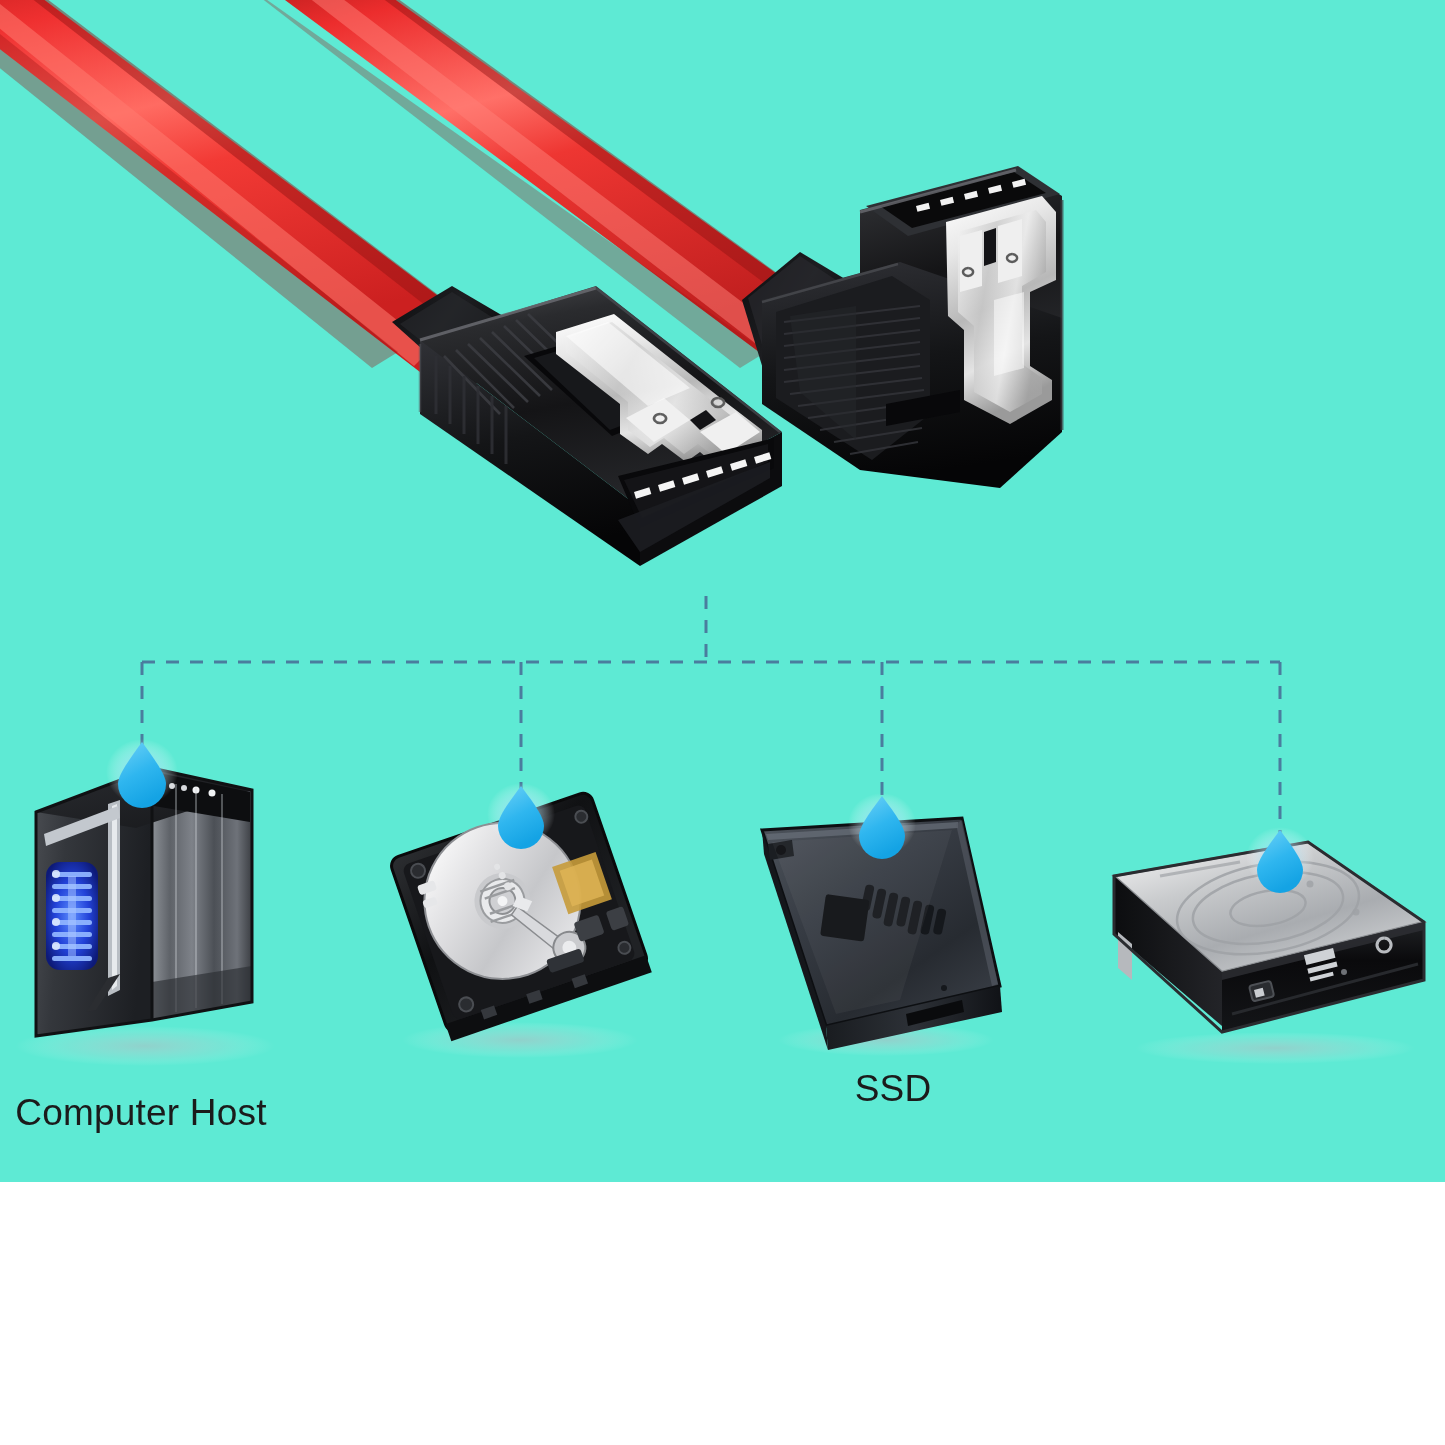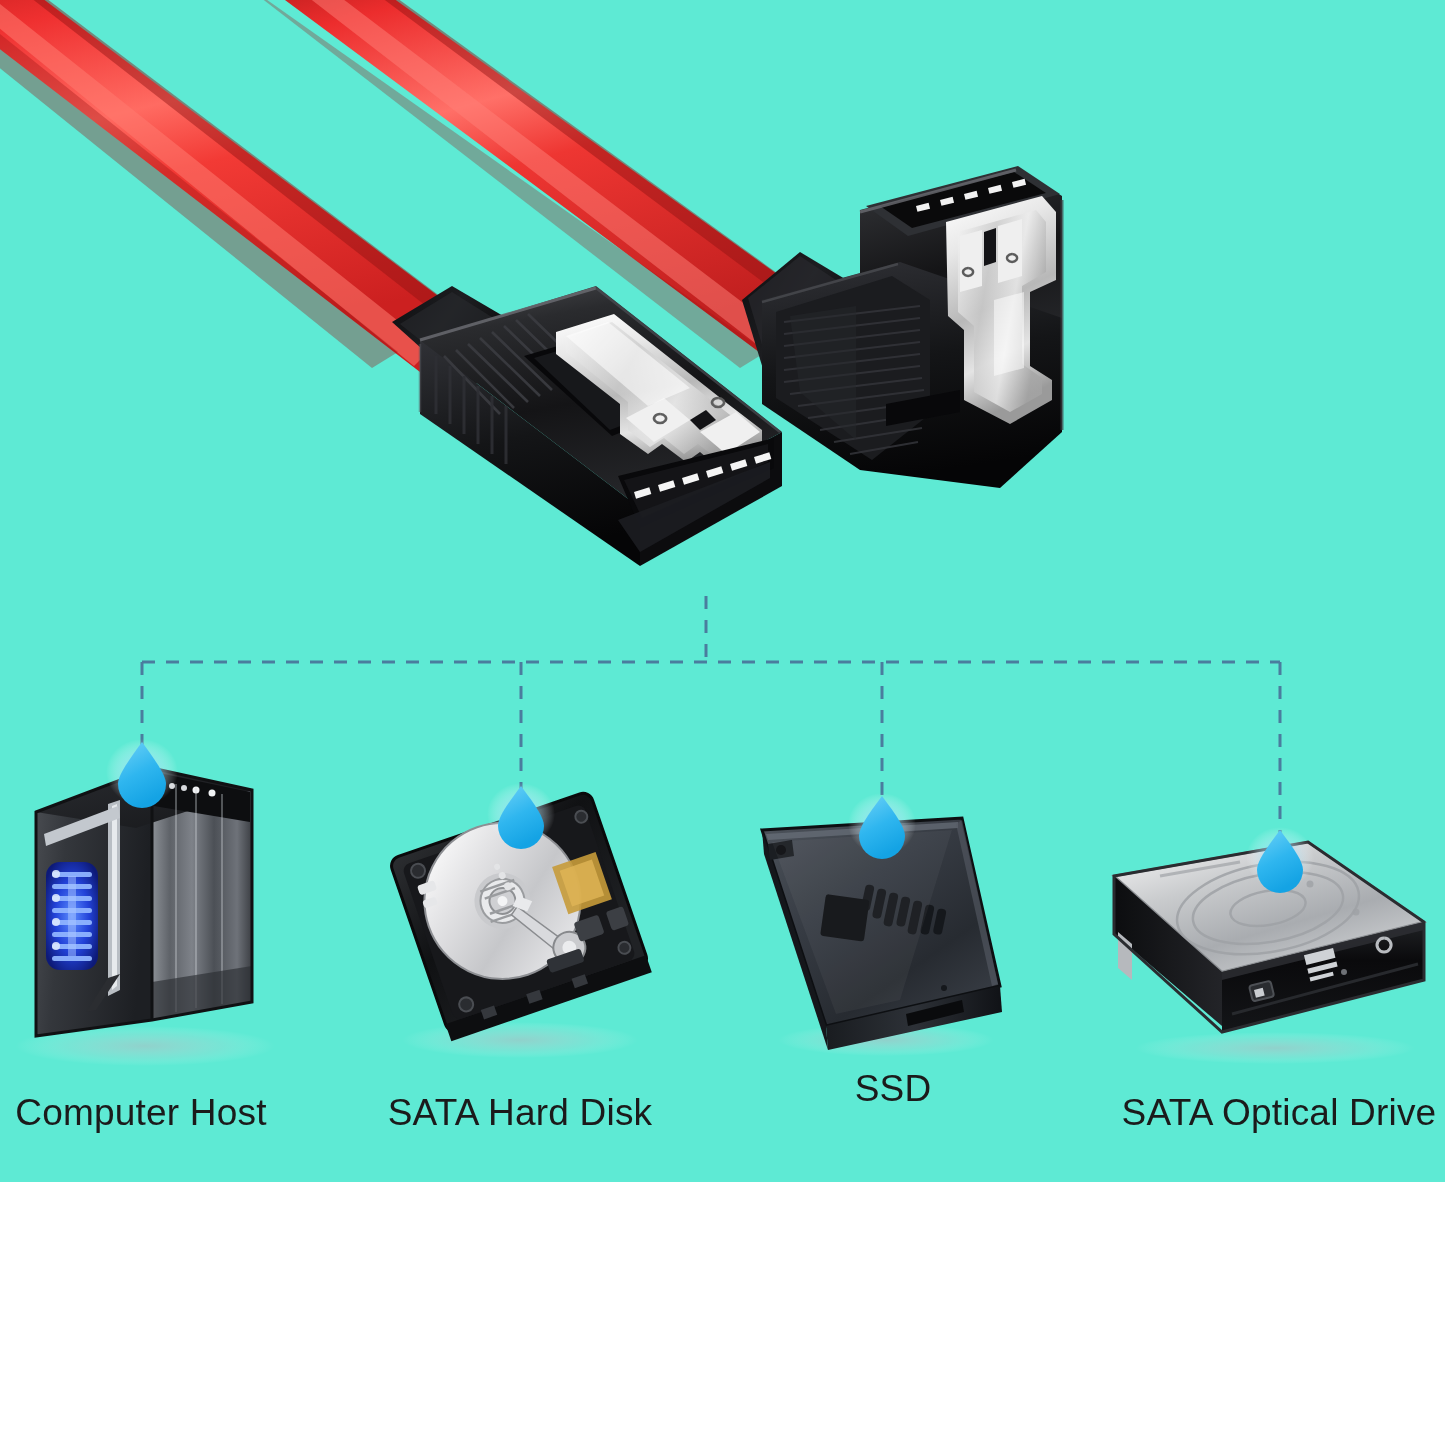--- a/index.html
+++ b/index.html
@@ -539,19 +539,17 @@
           <ellipse cx="1280" cy="858" rx="34" ry="31" fill="url(#gPinGlow)"></ellipse>
           <path d="M 1280,830 C 1295,850 1303,862 1303,870 A 23,23 0 0 1 1257,870 C 1257,862 1265,850 1280,830 Z" fill="url(#gPin)"></path>
         </g>
       </g>
 
     </g>
   </svg>
 
   <div class="dev-label" id="label-computer-host">Computer Host</div>
 
-  <div class="dev-label" id="label-sata-hard-disk">SATA Hard Disk</div>
 
   <div class="dev-label" id="label-ssd">SSD</div>
 
-  <div class="dev-label" id="label-sata-optical-drive">SATA Optical Drive</div>
 
 </div>
 
 </body></html>

